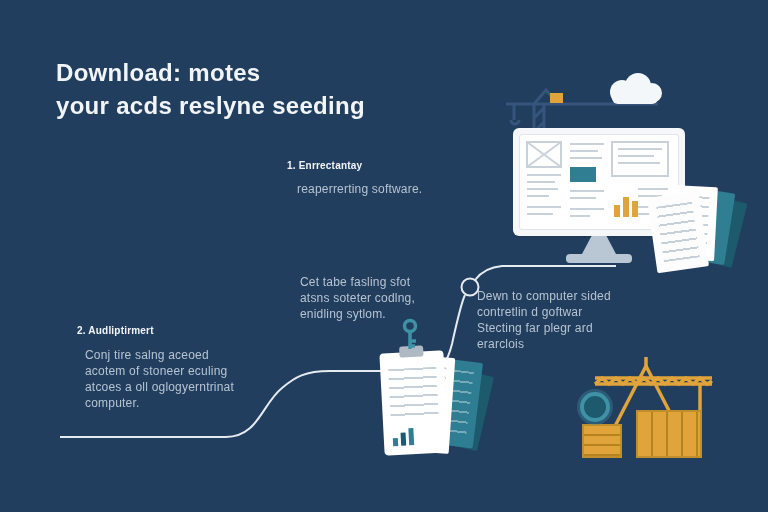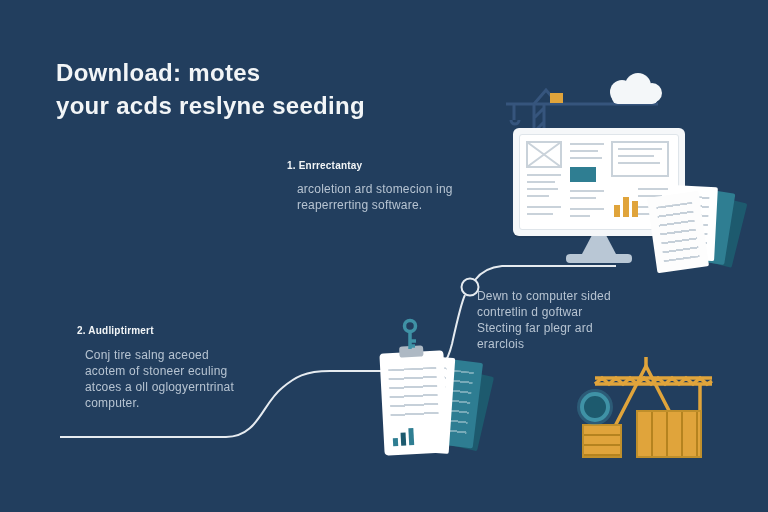--- a/index.html
+++ b/index.html
@@ -110,24 +110,28 @@
     <path d="M 475 280 C 481 272 490 267 502 266 H 616" fill="none" stroke="#e6ebf0" stroke-width="2"></path>
   </svg>
 
   <div class="abs title">
     <div>Download: motes</div>
     <div>your acds reslyne seeding</div>
   </div>
 
   <div class="abs step-heading" style="left:287px;top:160px;">1. Enrrectantay</div>
   <div class="abs body-text" style="left:297px;top:181px;">
-    <span>arcoletion ard stomecion ing</span>
     <span>reaperrerting software.</span>
   </div>
 
+  <div class="abs body-text" style="left:300px;top:274px;">
+    <span>Cet tabe fasling sfot</span>
+    <span>atsns soteter codlng,</span>
+    <span>enidling sytlom.</span>
+  </div>
 
   <div class="abs body-text" style="left:477px;top:288px;">
     <span>Dewn to computer sided</span>
     <span>contretlin d goftwar</span>
     <span>Stecting far plegr ard</span>
     <span>erarclois</span>
   </div>
 
   <div class="abs step-heading" style="left:77px;top:325px;">2. Audliptirmert</div>
   <div class="abs body-text" style="left:85px;top:347px;">

